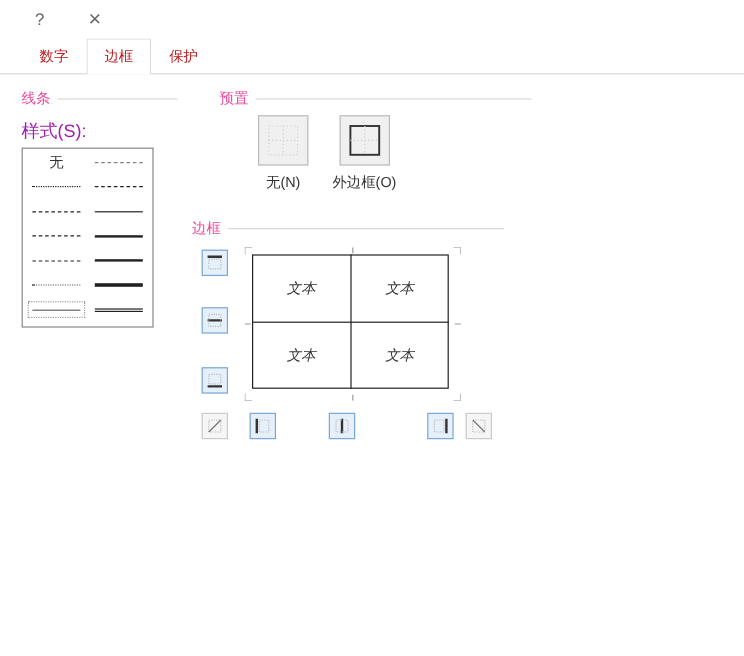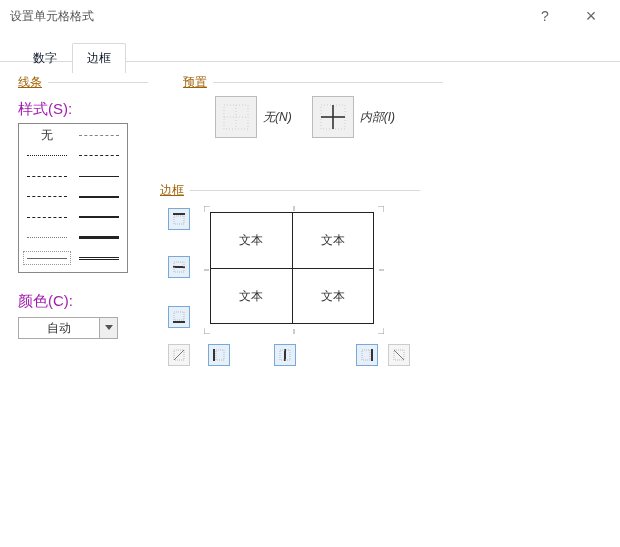--- a/index.html
+++ b/index.html
@@ -38,26 +38,26 @@
   }
   .tabs {
     display: flex;
     padding-left: 18px;
     border-bottom: 1px solid #d9d9d9;
     height: 30px;
     align-items: flex-end;
   }
   .tab {
     padding: 6px 14px;
-    color: #0f172a;
+    color: #b91c1c;
     border: 1px solid transparent;
     border-bottom: none;
     cursor: pointer;
     position: relative;
-    top: 12px;
+    top: 1px;
   }
   .tab.active {
     border-color: #d9d9d9;
     background: #fff;
     border-top-left-radius: 2px;
     border-top-right-radius: 2px;
   }
   .content {
     flex: 1;
     position: relative;
@@ -66,22 +66,21 @@
   .group {
     position: absolute;
   }
   .group-label {
     position: absolute;
     top: 0;
     left: 0;
     padding-right: 6px;
     background: #fff;
     z-index: 2;
-    color: #a16207;
-    text-decoration: underline;
+    color: #ec4899;
   }
   .group-line {
     position: absolute;
     top: 8px;
     left: 0;
     right: 0;
     height: 1px;
     background: #d9d9d9;
   }
   
@@ -123,35 +122,36 @@
     height: 100%;
     background: #efefef;
     border-left: 1px solid #aaa;
     display: flex;
     align-items: center;
     justify-content: center;
   }
   
   .g-preset { left: 160px; top: 12px; width: 240px; margin-left: 23px; }
   .preset-row { display: flex; gap: 20px; margin-top: 22px; margin-left: 32px; }
-  .preset { display: flex; flex-direction: row; align-items:center; gap: 6px; font-style: italic; }
+  .preset { display: flex; flex-direction: column; align-items:center; gap: 6px; }
   .preset-btn {
     width: 42px; height: 42px;
     background: #f0f0f0;
     border: 1px solid #bbb;
     display: flex; align-items:center; justify-content:center;
   }
   
   .g-border { left: 160px; top: 120px; width: 280px; }
   .border-area {
     position: relative;
     margin-top: 22px;
     margin-left: 2px;
     width: 250px;
     height: 180px;
+    font-style: italic;
   }
   .edge-btn {
     width: 22px; height: 22px;
     border: 1px solid #7aa8d8;
     background: #e6f0fa;
     display: flex; align-items:center; justify-content:center;
     position: absolute;
   }
   .edge-btn.off { background:#f5f5f5; border-color:#ccc; }
   .preview {
@@ -186,28 +186,28 @@
     font-size:12px; color:#333;
   }
   svg { display:block; }
 </style>
 </head>
 <body>
 
 <div class="window">
 
   <div class="titlebar">
-    <div class="titlebar-title">设置单元格格式</div>
     <div class="titlebar-btn">?</div>
     <div class="titlebar-btn" style="font-size:18px;">×</div>
   </div>
 
   <div class="tabs">
     <div class="tab">数字</div>
     <div class="tab active">边框</div>
+    <div class="tab">保护</div>
   </div>
 
   <div class="content">
 
     <div class="group g-line">
       <span class="group-label">线条</span>
       <div class="group-line"></div>
 
       <div style="margin-top:26px;">
         <div class="field-label">样式(S):</div>
@@ -249,31 +249,20 @@
               <div class="ln" style="border-top-style:solid; border-top-width:3px;"></div>
             </div>
           <div class="style-cell sel">
               <div class="ln" style="border-top-style:solid; border-top-width:1px; opacity:.7;"></div>
             </div>
           <div class="style-cell">
               <div class="ln" style="border-top-style:double; border-top-width:3px;"></div>
             </div>
         </div>
 
-        <div style="margin-top:16px;">
-          <div class="field-label">颜色(C):</div>
-          <div class="color-select">
-            <div class="val">自动</div>
-            <div class="dd">
-              <svg width="8" height="6">
-                  <path d="M0 0 L8 0 L4 5 Z" fill="#555"></path>
-                </svg>
-            </div>
-          </div>
-        </div>
       </div>
     </div>
 
     <div class="group g-preset">
       <span class="group-label">预置</span>
       <div class="group-line" style="width:260px;"></div>
 
       <div class="preset-row">
         <div class="preset">
           <div class="preset-btn">
@@ -281,26 +270,26 @@
               <rect x="2" y="2" width="24" height="24" fill="none" stroke="#cfcfcf" stroke-dasharray="1 2"></rect>
               <line x1="14" y1="2" x2="14" y2="26" stroke="#cfcfcf" stroke-dasharray="1 2"></line>
               <line x1="2" y1="14" x2="26" y2="14" stroke="#cfcfcf" stroke-dasharray="1 2"></line>
             </svg>
           </div>
           <div>无(N)</div>
         </div>
         <div class="preset">
           <div class="preset-btn">
             <svg width="28" height="28">
-              <rect x="2" y="2" width="24" height="24" fill="none" stroke="#cfcfcf" stroke-dasharray="1 2"></rect>
-              <line x1="14" y1="2" x2="14" y2="26" stroke="#333" stroke-width="1.6"></line>
-              <line x1="2" y1="14" x2="26" y2="14" stroke="#333" stroke-width="1.6"></line>
+              <rect x="2" y="2" width="24" height="24" fill="none" stroke="#333" stroke-width="1.6"></rect>
+              <line x1="14" y1="2" x2="14" y2="26" stroke="#cfcfcf" stroke-dasharray="1 2"></line>
+              <line x1="2" y1="14" x2="26" y2="14" stroke="#cfcfcf" stroke-dasharray="1 2"></line>
             </svg>
           </div>
-          <div>内部(I)</div>
+          <div>外边框(O)</div>
         </div>
       </div>
     </div>
 
     <div class="group g-border">
       <span class="group-label">边框</span>
       <div class="group-line" style="width:260px;"></div>
 
       <div class="border-area">
 

